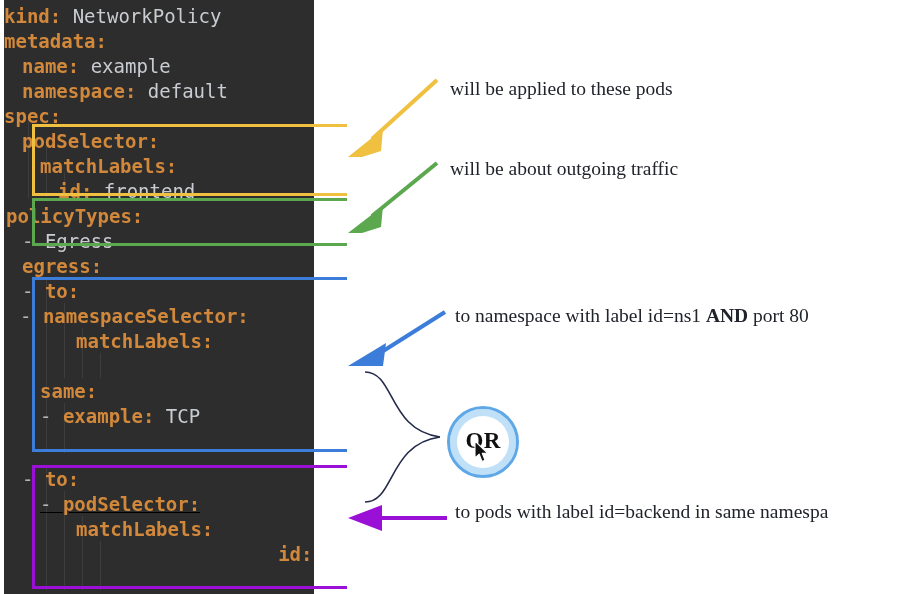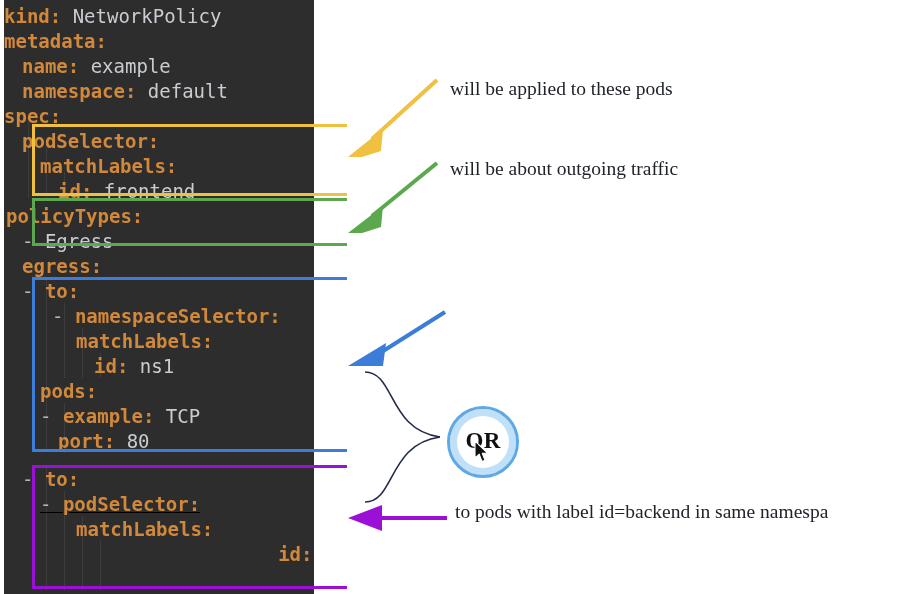--- a/index.html
+++ b/index.html
@@ -89,26 +89,24 @@
     <div class="code-line" style="top:54px;padding-left:18px;"><span class="k">name:</span><span class="v"> example</span></div>
     <div class="code-line" style="top:79px;padding-left:18px;"><span class="k">namespace:</span><span class="v"> default</span></div>
     <div class="code-line" style="top:104px;"><span class="k">spec:</span><span class="v"></span></div>
     <div class="code-line" style="top:129px;padding-left:18px;"><span class="k">podSelector:</span><span class="v"></span></div>
     <div class="code-line" style="top:154px;padding-left:36px;"><span class="k">matchLabels:</span><span class="v"></span></div>
     <div class="code-line" style="top:179px;padding-left:54px;"><span class="k">id:</span><span class="v"> frontend</span></div>
     <div class="code-line" style="top:204px;padding-left:2px;"><span class="k">policyTypes:</span><span class="v"></span></div>
     <div class="code-line" style="top:229px;padding-left:18px;"><span class="d">- </span><span class="v">Egress</span></div>
     <div class="code-line" style="top:254px;padding-left:18px;"><span class="k">egress:</span><span class="v"></span></div>
     <div class="code-line" style="top:279px;padding-left:18px;"><span class="d">- </span><span class="k">to:</span></div>
-    <div class="code-line" style="top:304px;padding-left:48px;"><span class="d">- </span><span class="k">namespaceSelector:</span></div>
+    <div class="code-line" style="top:304px;padding-left:16px;"><span class="d">- </span><span class="k">namespaceSelector:</span></div>
     <div class="code-line" style="top:329px;padding-left:72px;"><span class="k">matchLabels:</span><span class="v"></span></div>
-    <div class="code-line" style="top:354px;padding-left:90px;"><span class="k">id:</span><span class="v"> ns1</span></div>
-    <div class="code-line" style="top:379px;padding-left:36px;"><span class="k">pods:</span><span class="v"></span></div>
+    <div class="code-line" style="top:379px;padding-left:36px;"><span class="k">same:</span><span class="v"></span></div>
     <div class="code-line" style="top:404px;padding-left:36px;"><span class="d">- </span><span class="k">example:</span><span class="v"> TCP</span></div>
-    <div class="code-line" style="top:429px;padding-left:54px;"><span class="k">port:</span><span class="v"> 80</span></div>
     <div class="code-line" style="top:467px;padding-left:18px;"><span class="d">- </span><span class="k">to:</span></div>
     <div class="code-line" style="top:492px;padding-left:36px;text-decoration:underline;"><span class="d">- </span><span class="k">podSelector:</span></div>
     <div class="code-line" style="top:517px;padding-left:72px;"><span class="k">matchLabels:</span><span class="v"></span></div>
     <div class="code-line" style="top:542px;padding-left:90px;text-align:right;"><span class="k">id:</span><span class="v"> backend</span></div>
   </div>
 
   <div class="hbox" id="box-yellow">
       <div class="fill"></div>
     </div>
   <div class="hbox" id="box-green">
@@ -152,15 +150,16 @@
   <div id="or-badge">
     <span>OR</span>
   </div>
 
   <svg id="cursor" viewBox="0 0 16 22">
     <polygon points="1,0 1,17 5.2,13.2 8,20.5 11,19.2 8.3,12.2 13.5,12" fill="#111111" stroke="#ffffff" stroke-width="1.1" stroke-linejoin="round"></polygon>
   </svg>
 
   <div class="note" id="note-1">will be applied to these pods</div>
   <div class="note" id="note-2">will be about outgoing traffic</div>
+  <div class="note" id="note-3"><span>to namespace with label id=ns1 </span><b>AND</b><span> port 80</span></div>
   <div class="note" id="note-4">to pods with label id=backend in same namespa</div>
 
 </div>
 
 </body></html>

